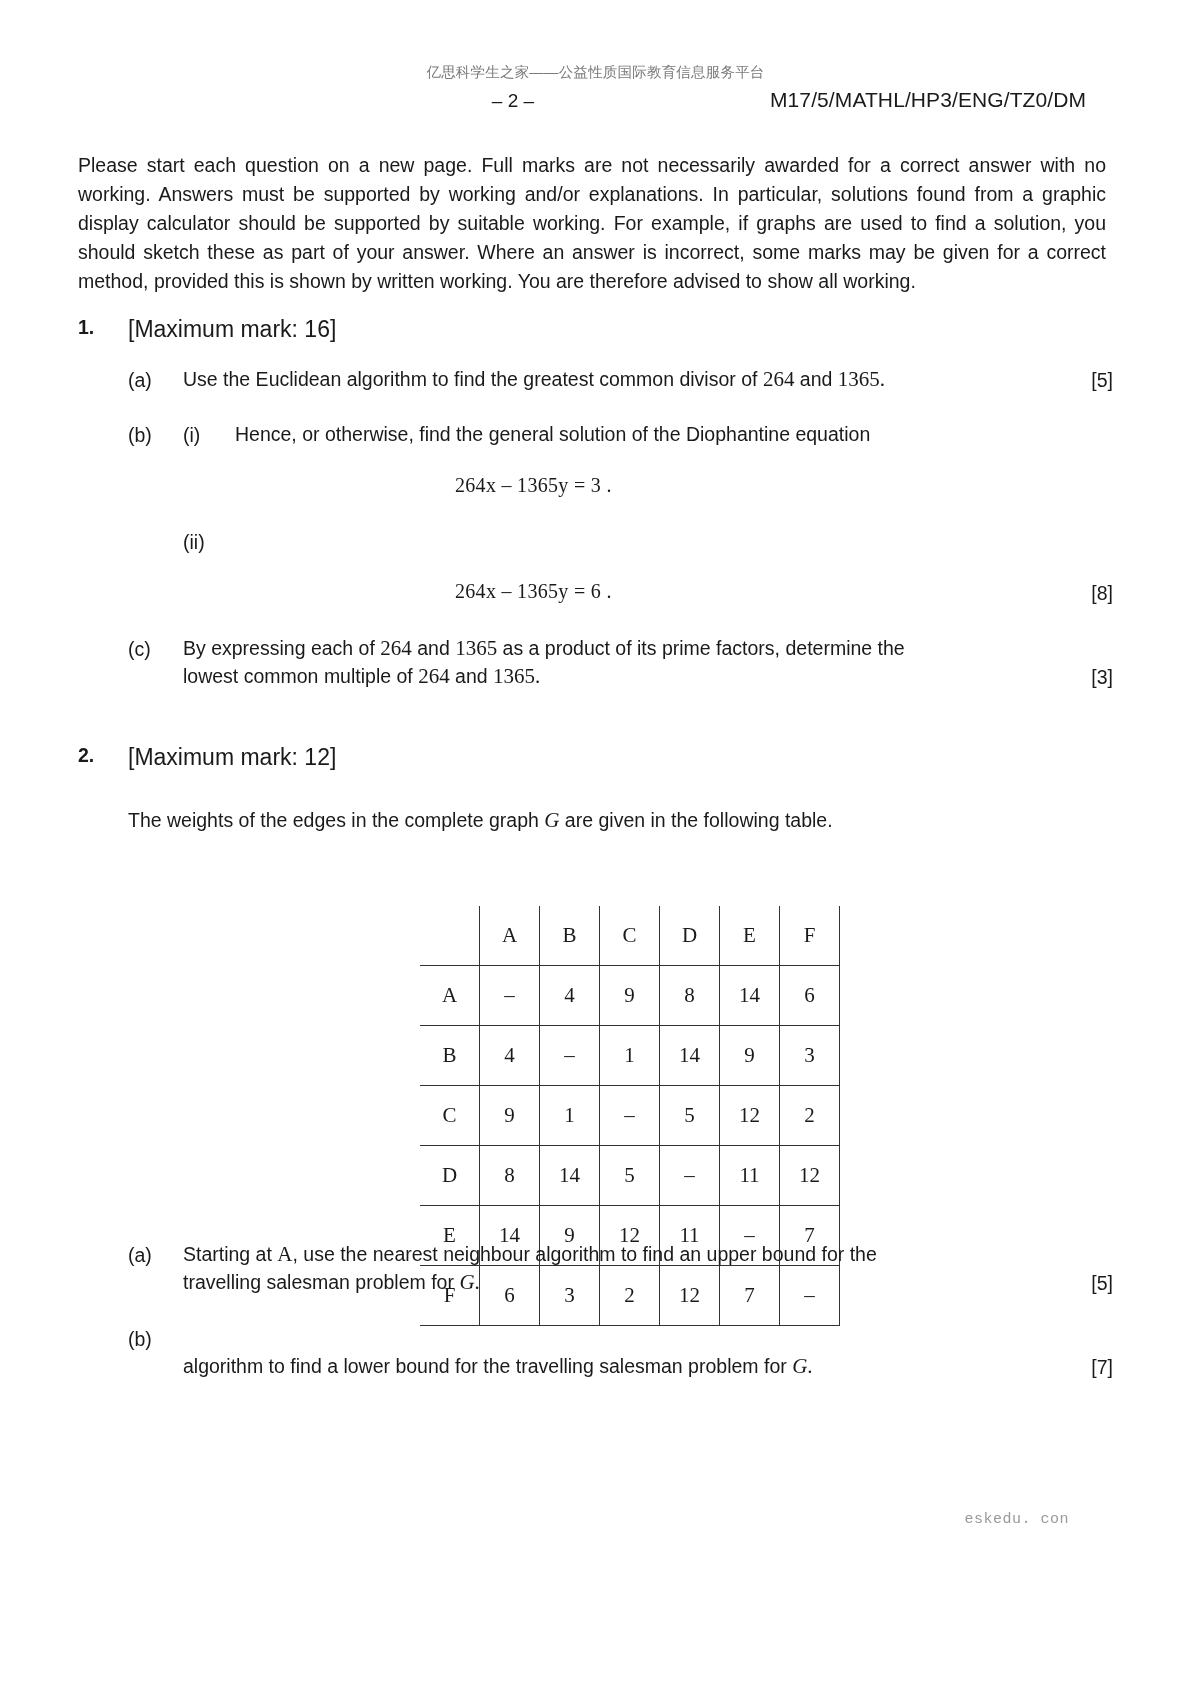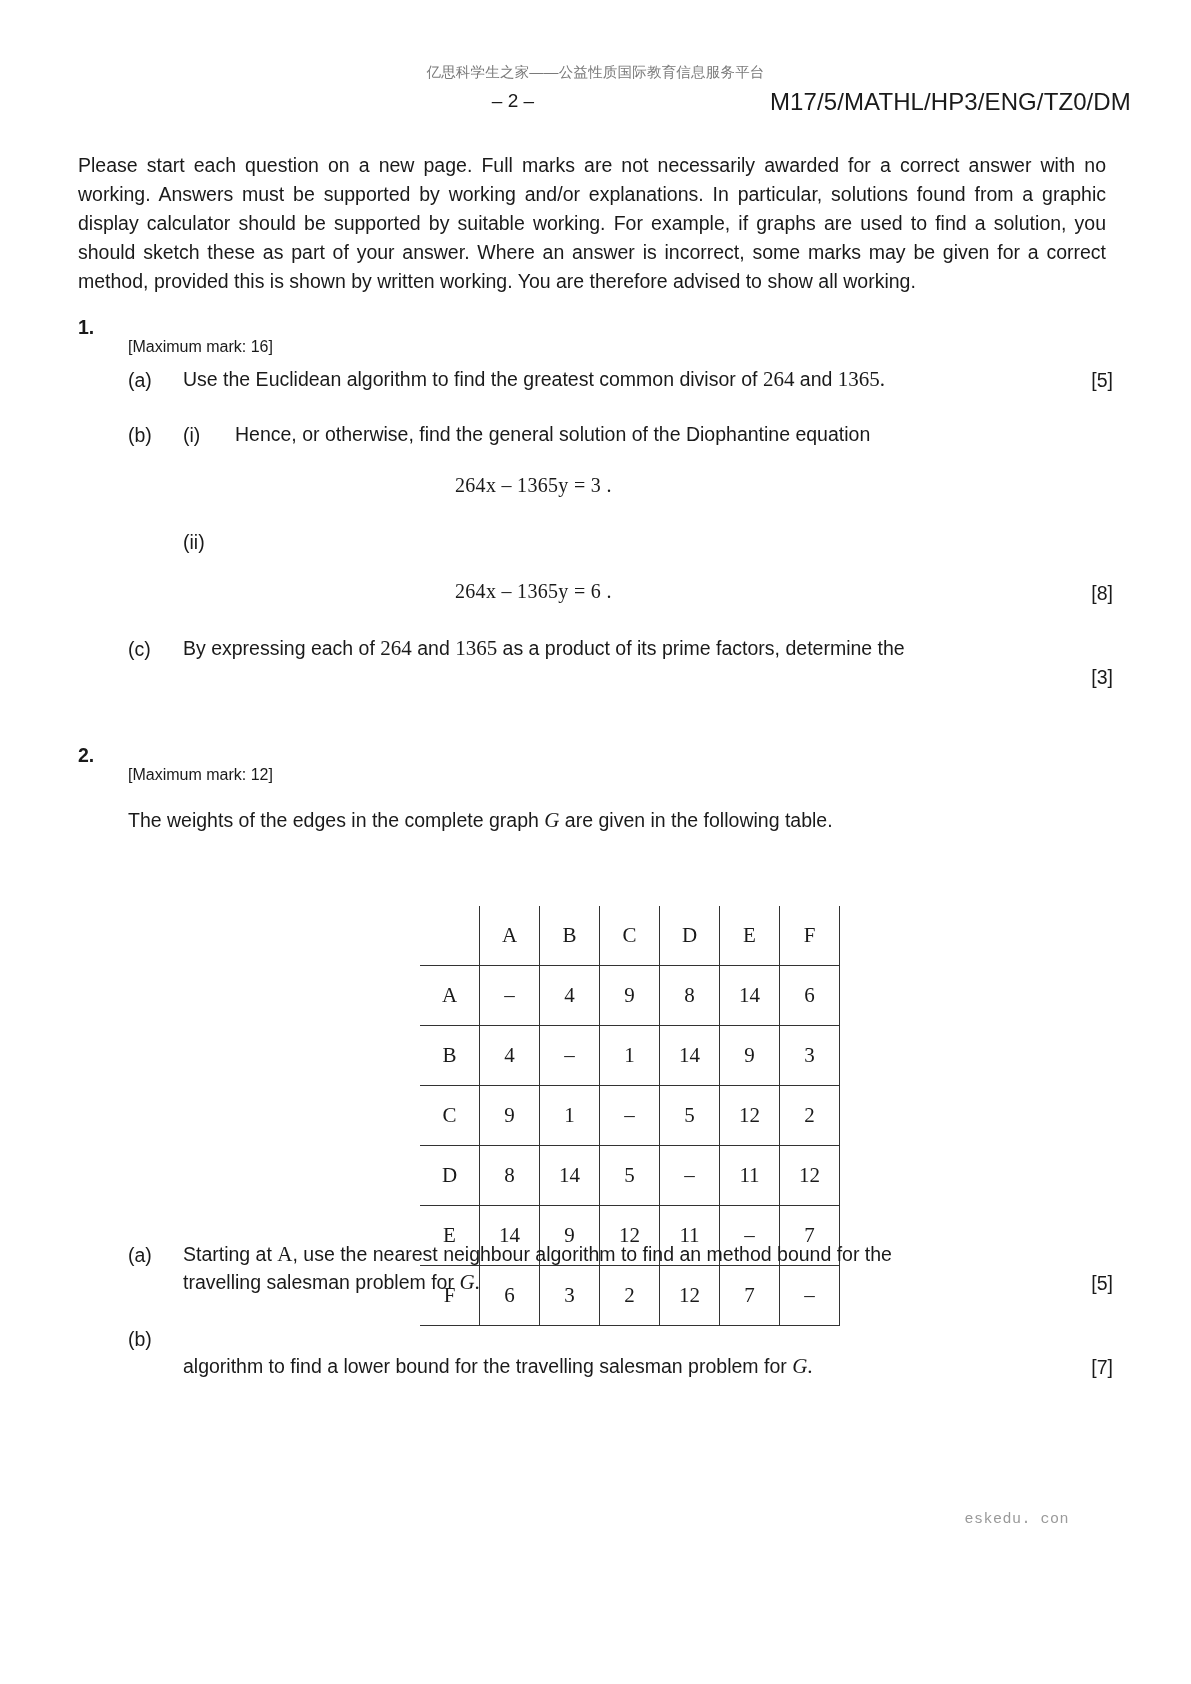--- a/index.html
+++ b/index.html
@@ -39,21 +39,21 @@
     left: 443px;
     width: 140px;
     text-align: center;
     font-size: 19px;
     color: #1a1a1a;
   }
   .paper-code {
     position: absolute;
     top: 72px;
     left: 770px;
-    font-size: 24px;
+    font-size: 21px;
     letter-spacing: 0.1px;
     color: #1a1a1a;
   }
 
   
   .intro {
     position: absolute;
     top: 135px;
     left: 78px;
     width: 1028px;
@@ -64,22 +64,21 @@
   }
 
   
   .q-num {
     position: absolute;
     font-weight: bold;
     font-size: 19.5px;
   }
   .q-max {
     position: absolute;
-    font-size: 16px;
-    margin-top: 22px;
+    font-size: 23px;
   }
   .part-label {
     position: absolute;
     font-size: 19.5px;
   }
   .part-text {
     position: absolute;
     font-size: 19.5px;
     line-height: 21px;
   }
@@ -167,20 +166,21 @@
   <div class="part-label" style="top:408px; left:183px;">(i)</div>
   <div class="part-text" style="top:408px; left:235px; width:780px;">Hence, or otherwise, find the general solution of the Diophantine equation</div>
   <div class="eq" style="top:458px; left:448px;">264x – 1365y = 3 .</div>
 
   <div class="part-label" style="top:515px; left:183px;">(ii)</div>
   <div class="eq" style="top:564px; left:448px;">264x – 1365y = 6 .</div>
   <div class="marks" style="top:566px;">[8]</div>
 
   <div class="part-label" style="top:622px; left:128px;">(c)</div>
   <div class="part-text" style="top:622px; left:183px; width:800px;"><span>By expressing each of </span><span class="math">264</span><span> and </span><span class="math">1365</span><span> as a product of its prime factors, determine the</span></div>
+  <div class="part-text" style="top:650px; left:183px; width:800px;"><span>lowest common multiple of </span><span class="math">264</span><span> and </span><span class="math">1365</span><span class="math">.</span></div>
   <div class="marks" style="top:650px;">[3]</div>
 
   <div class="q-num" style="top:728px; left:78px;">2.</div>
   <div class="q-max" style="top:728px; left:128px;">[Maximum mark:  12]</div>
 
   <div class="part-text" style="top:780px; left:128px; width:900px;margin-top:14px;"><span>The weights of the edges in the complete graph </span><span class="mathit">G</span><span> are given in the following table.</span></div>
 
   <div class="table-wrap">
     <table class="weights">
       <tbody>
@@ -245,21 +245,21 @@
         <td>2</td>
         <td>12</td>
         <td>7</td>
         <td>–</td>
       </tr>
     </tbody>
       </table>
   </div>
 
   <div class="part-label" style="top:1228px; left:128px;">(a)</div>
-  <div class="part-text" style="top:1228px; left:183px; width:800px;"><span>Starting at </span><span class="math">A</span><span>, use the nearest neighbour algorithm to find an method bound for the</span></div>
+  <div class="part-text" style="top:1228px; left:183px; width:800px;"><span>Starting at </span><span class="math">A</span><span>, use the nearest neighbour algorithm to find an upper bound for the</span></div>
   <div class="part-text" style="top:1256px; left:183px; width:800px;"><span>travelling salesman problem for </span><span class="mathit">G</span><span class="math">.</span></div>
   <div class="marks" style="top:1256px;">[5]</div>
 
   <div class="part-label" style="top:1312px; left:128px;">(b)</div>
   <div class="part-text" style="top:1340px; left:183px; width:820px;"><span>algorithm to find a lower bound for the travelling salesman problem for </span><span class="mathit">G</span><span class="math">.</span></div>
   <div class="marks" style="top:1340px;">[7]</div>
 
   <div class="watermark-bottom">eskedu. con</div>
 
 </div>

